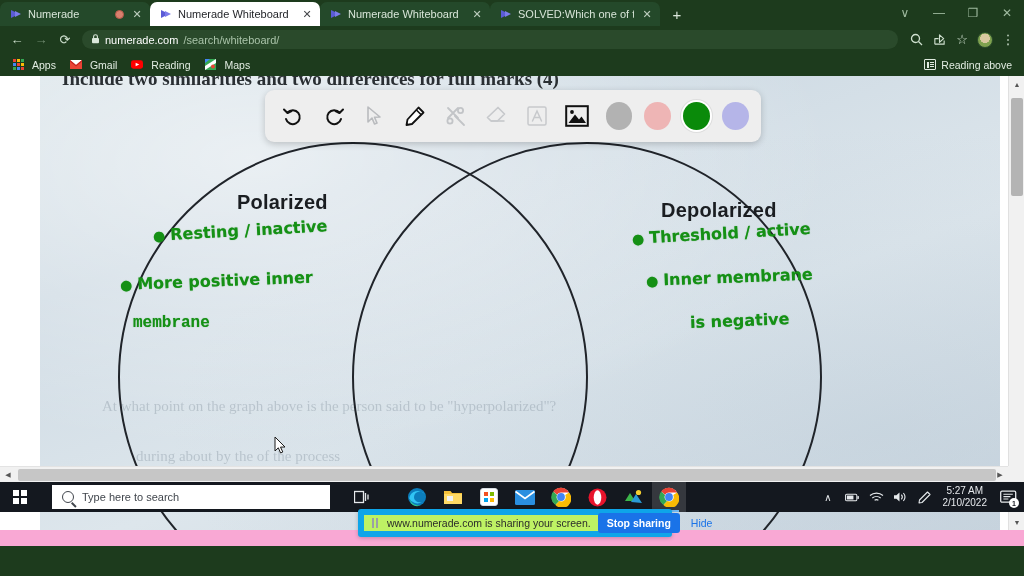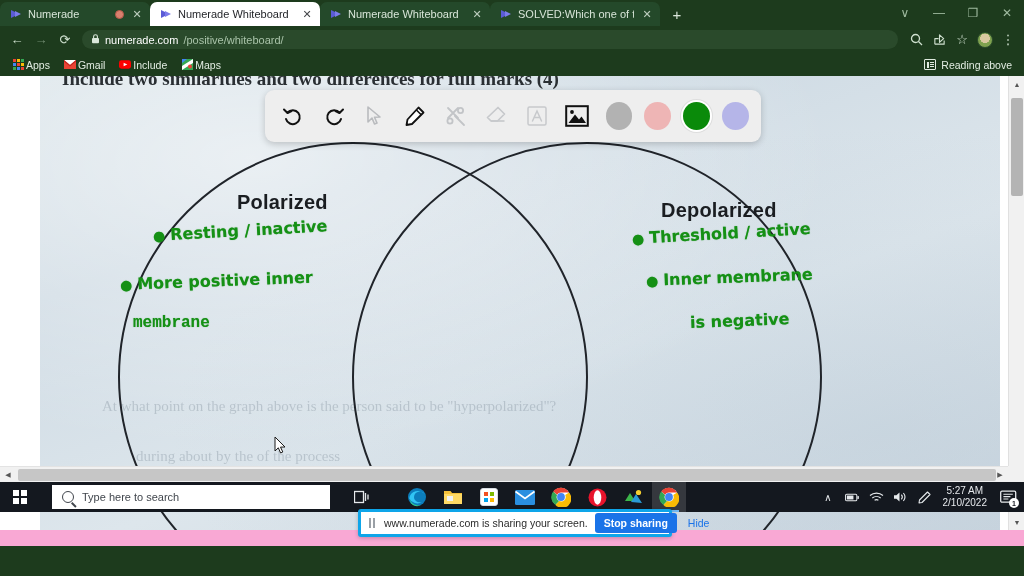--- a/index.html
+++ b/index.html
@@ -98,21 +98,21 @@
   }
 
   
   .bookmarks {
     position: absolute; top: 53px; left: 0; width: 1024px; height: 23px;
     background: #1d3b1d;
     display: flex; align-items: center; gap: 2px;
     padding: 0 6px;
     font-size: 10.5px; color: #e2ece2;
   }
-  .bm { display: flex; align-items: center; gap: 2px; padding: 2px 6px; border-radius: 3px; }
+  .bm { display: flex; align-items: center; gap: 8px; padding: 2px 6px; border-radius: 3px; }
   .bm .bmicon { width: 12px; height: 12px; display: flex; align-items: center; justify-content: center; font-size: 9px; }
   .reading-list {
     margin-left: auto; display: flex; align-items: center; gap: 5px;
     padding: 2px 6px; font-size: 10.5px;
   }
   .rl-icon {
     width: 12px; height: 11px; border: 1.3px solid #dfeadf; border-radius: 1px;
     position: relative;
   }
   .rl-icon:before {
@@ -245,22 +245,22 @@
   }
   .corner-box {
     position: absolute; right: 0; bottom: 30px; width: 16px; height: 16px;
     background: #f1f1f1;
   }
 
   
   .sharebar {
     position: absolute; left: 358px; top: 509px;
     height: 28px; width: 314px;
-    background: #ffffff;
-    border: 3px solid #0ea5e9;
+    background: #bef264;
+    border: 6px solid #0ea5e9;
     border-radius: 3px;
     box-shadow: 0 1px 4px rgba(0,0,0,.22);
     display: flex; align-items: center;
     padding: 0 6px 0 8px; gap: 7px;
     font-size: 10.5px; color: #2b2b2b;
     z-index: 20;
   }
   .pause-glyph {
     width: 8px; height: 10px; flex: 0 0 8px;
     display: flex; gap: 2px;
@@ -394,21 +394,21 @@
     <div class="navbtn">⟳</div>
 
     <div class="omnibox">
       <span class="lock">
         <svg width="9" height="10" viewBox="0 0 9 10">
             <rect x="1" y="4" width="7" height="5.2" rx="1" fill="#dbe8db"></rect>
             <path d="M2.6 4 V2.6 a1.9 1.9 0 0 1 3.8 0 V4" fill="none" stroke="#dbe8db" stroke-width="1.1"></path>
           </svg>
       </span>
       <span class="url-host">numerade.com</span>
-        <span class="url-path">/positive/whiteboard/</span>
+        <span class="url-path">/search/whiteboard/</span>
     </div>
 
     <div class="navright">
       <div class="navbtn">
         <svg width="13" height="13" viewBox="0 0 13 13">
             <circle cx="5.5" cy="5.5" r="4" fill="none" stroke="#cfe0cf" stroke-width="1.3"></circle>
             <path d="M8.5 8.5 L12 12" stroke="#cfe0cf" stroke-width="1.3"></path>
           </svg>
       </div>
       <div class="navbtn">
@@ -452,21 +452,21 @@
       </span>
       <span>Gmail</span>
     </div>
     <div class="bm">
       <span class="bmicon">
         <svg width="13" height="9" viewBox="0 0 13 9">
             <rect x="0" y="0" width="13" height="9" rx="2.5" fill="#ff0000"></rect>
             <path d="M5 2.5 L9 4.5 L5 6.5 Z" fill="#ffffff"></path>
           </svg>
       </span>
-      <span>Include</span>
+      <span>Reading</span>
     </div>
     <div class="bm">
       <span class="bmicon">
         <svg width="11" height="11" viewBox="0 0 11 11">
             <rect width="11" height="11" fill="#34a853"></rect>
             <path d="M0 7 L11 0 L11 4 L0 11 Z" fill="#ffffff"></path>
             <path d="M0 0 L5 0 L0 4 Z" fill="#4285f4"></path>
             <circle cx="8" cy="7.5" r="2" fill="#ea4335"></circle>
           </svg>
       </span>

